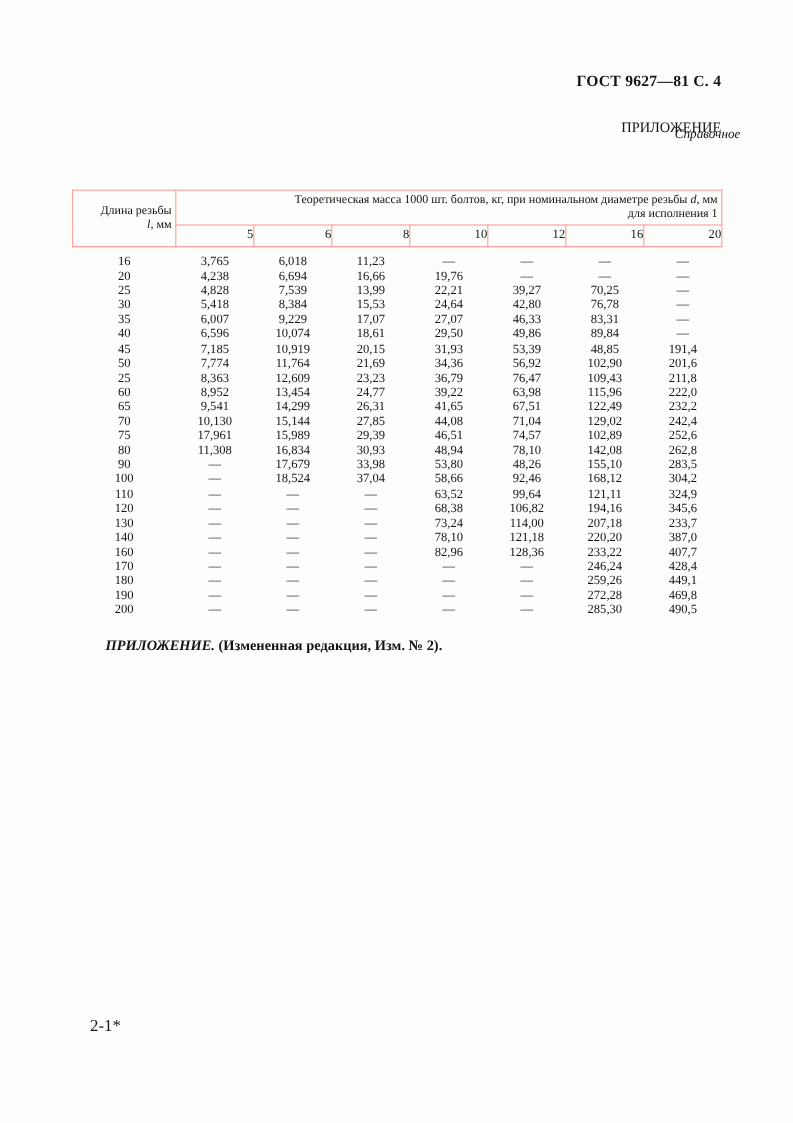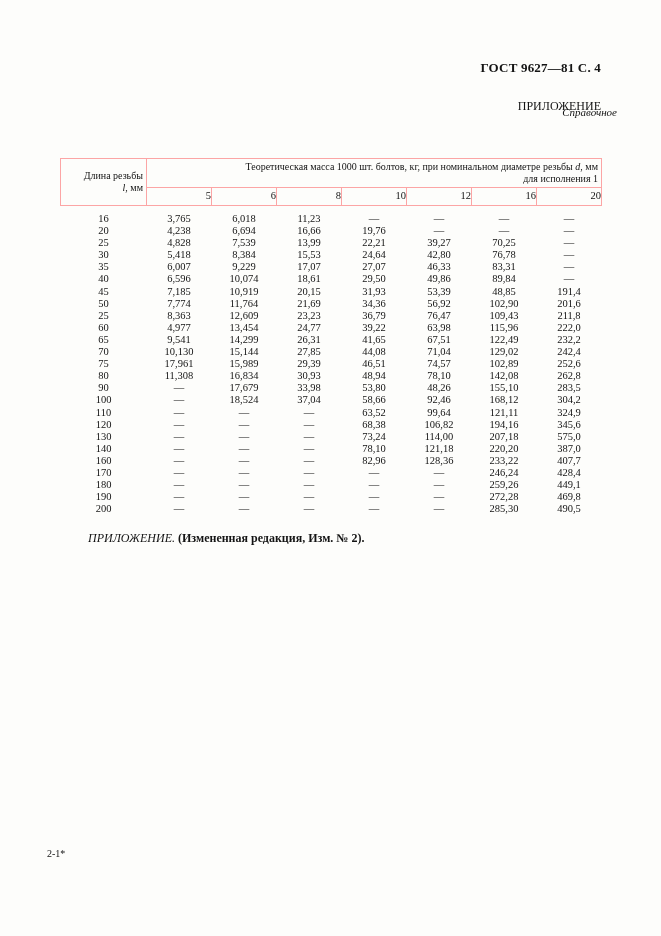--- a/index.html
+++ b/index.html
@@ -32,23 +32,23 @@
   tbody td {
     text-align:center;
     font-size:10.5px;
     line-height:12.1px;
     padding:0;
     white-space:nowrap;
   }
   tbody tr:first-child td { padding-top:7px; }
 
   .footnote { position:absolute; top:531px; left:88px; font-size:12px; }
-  .footnote .fi { font-style:italic; }
+  .footnote .fi { font-style:italic;font-weight:bold; }
   .footnote .fb { font-weight:bold; }
-  .page-mark { position:absolute; top:848px; left:47px; font-size:10px; }
+  .page-mark { position:absolute; top:848px; left:75px; font-size:14px; }
 </style>
 </head>
 <body>
 
 <div class="doc-ref">ГОСТ 9627—81 С. 4</div>
 <div class="appendix">ПРИЛОЖЕНИЕ</div>
 <div class="appendix-note">Справочное</div>
 
 <div class="table-wrap">
   <table>
@@ -169,21 +169,21 @@
           <td>8,363</td>
           <td>12,609</td>
           <td>23,23</td>
           <td>36,79</td>
           <td>76,47</td>
           <td>109,43</td>
           <td>211,8</td>
         </tr>
         <tr>
           <td>60</td>
-          <td>4,977</td>
+          <td>8,952</td>
           <td>13,454</td>
           <td>24,77</td>
           <td>39,22</td>
           <td>63,98</td>
           <td>115,96</td>
           <td>222,0</td>
         </tr>
         <tr>
           <td>65</td>
           <td>9,541</td>
@@ -265,21 +265,21 @@
           <td>345,6</td>
         </tr>
         <tr>
           <td>130</td>
           <td>—</td>
           <td>—</td>
           <td>—</td>
           <td>73,24</td>
           <td>114,00</td>
           <td>207,18</td>
-          <td>575,0</td>
+          <td>233,7</td>
         </tr>
         <tr>
           <td>140</td>
           <td>—</td>
           <td>—</td>
           <td>—</td>
           <td>78,10</td>
           <td>121,18</td>
           <td>220,20</td>
           <td>387,0</td>

